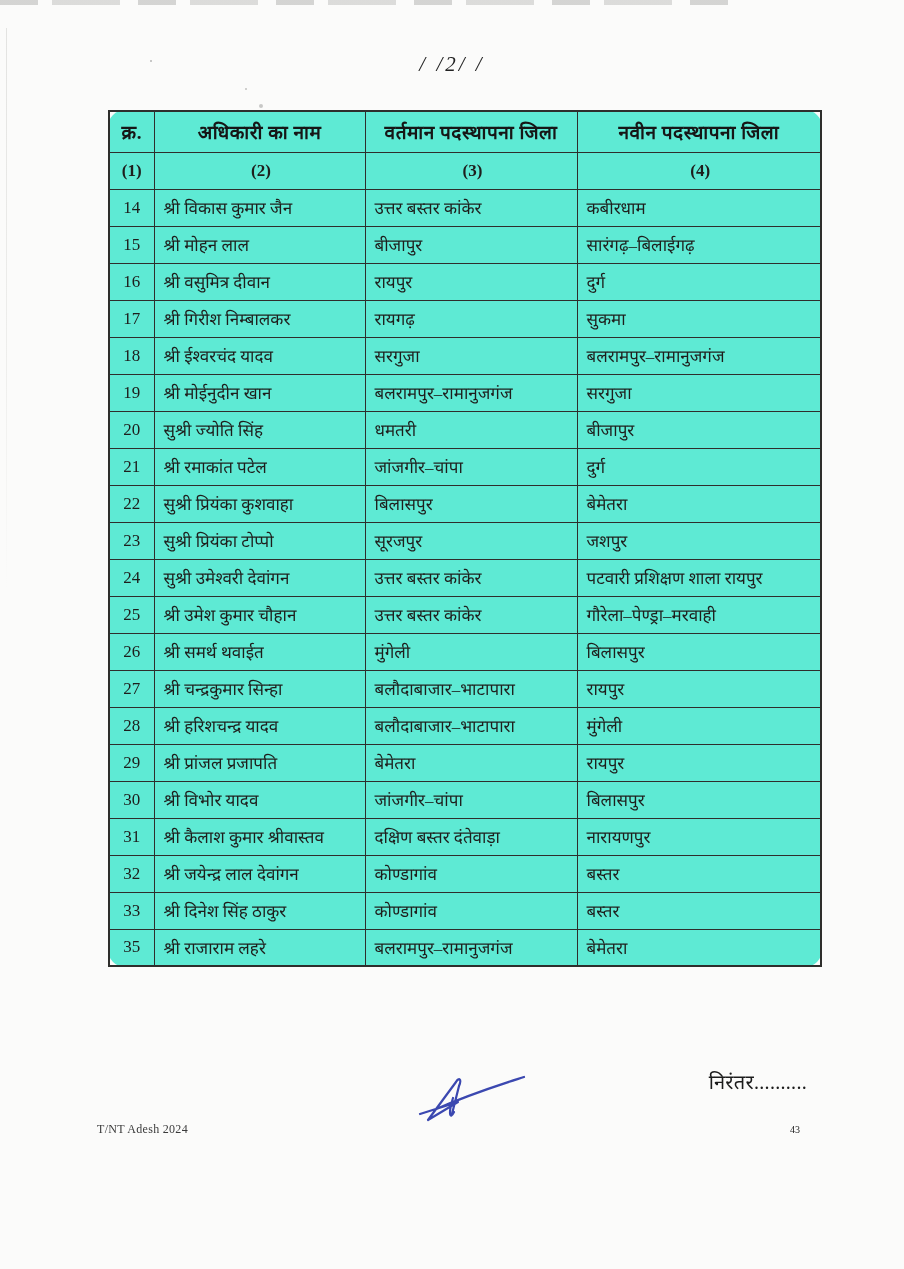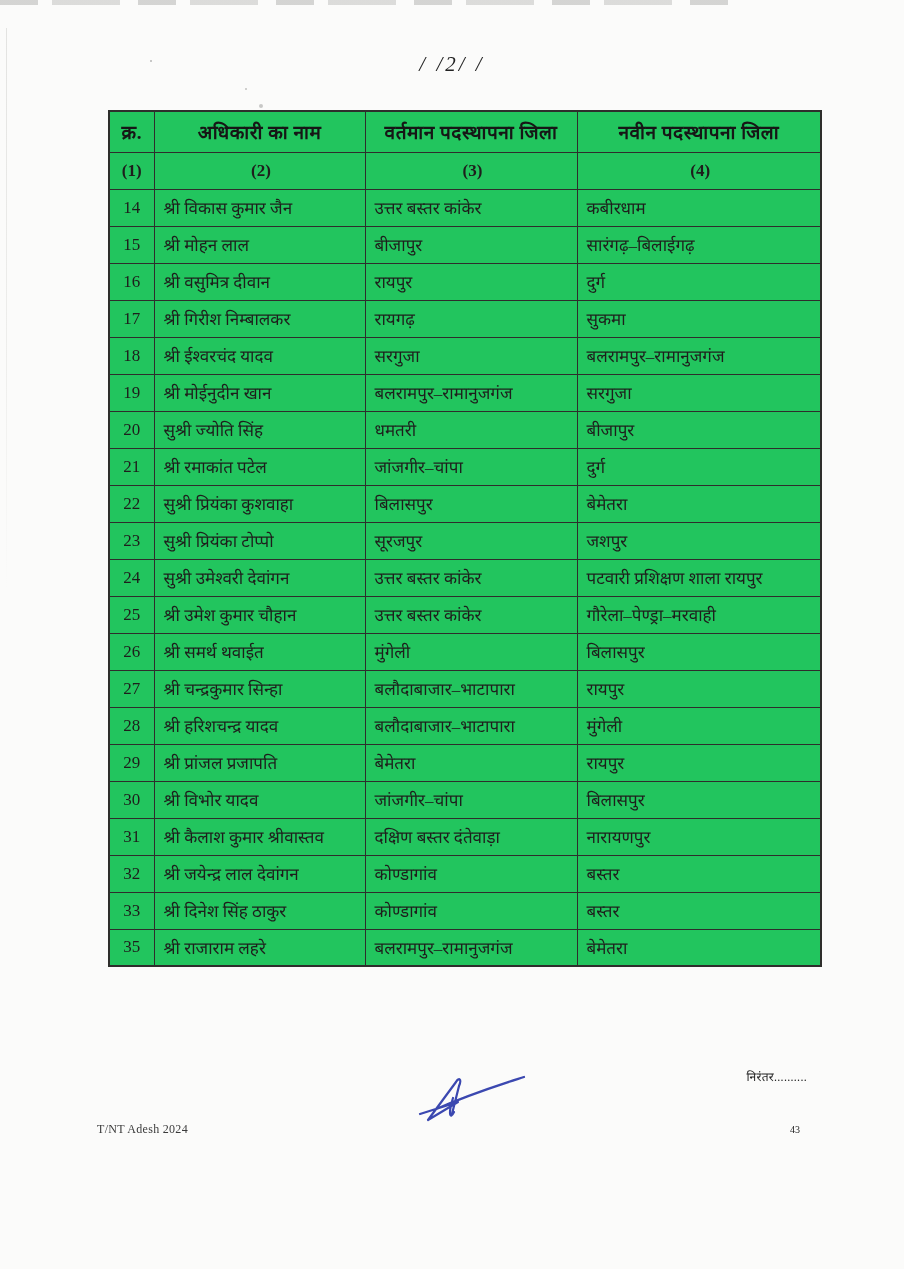--- a/index.html
+++ b/index.html
@@ -32,21 +32,22 @@
   }
   .page-marker {
     position: absolute; top: 52px; left: 0; width: 904px;
     text-align: center; font-size: 21px; font-style: italic;
     letter-spacing: 3px; color: #222;
   }
   table.officers {
     position: absolute; top: 110px; left: 108px;
     width: 712px; border-collapse: collapse;
     table-layout: fixed;
-    background: #22c55e;
+    background: #5eead4;
+    border-radius: 17px;
   }
   table.officers, table.officers th, table.officers td {
     border: 1.6px solid #2e2e2c;
   }
   table.officers { border-width: 2.4px; }
   table.officers th {
     font-size: 19px; font-weight: bold; color: #161616;
     height: 41px; padding: 2px 4px; text-align: center;
     letter-spacing: .5px;
   }
@@ -56,21 +57,21 @@
   }
   table.officers td {
     height: 37px; font-size: 17px; color: #1e1e1c;
     padding: 2px 6px; vertical-align: middle;
     white-space: nowrap; overflow: hidden;
   }
   table.officers td:first-child { text-align: center; padding: 2px 2px; }
   table.officers td:nth-child(n+2) { padding-left: 9px; }
   .continuation {
     position: absolute; top: 1068px; right: 97px;
-    font-size: 12px; color: #1c1c1c; letter-spacing: .3px;
+    font-size: 20px; color: #1c1c1c; letter-spacing: .3px;
   }
   .signature {
     position: absolute; top: 1068px; left: 412px;
     width: 120px; height: 62px;
   }
   .footer-left {
     position: absolute; top: 1122px; left: 97px;
     font-size: 12px; color: #3a3a3a; letter-spacing: .3px;
   }
   .footer-page {

